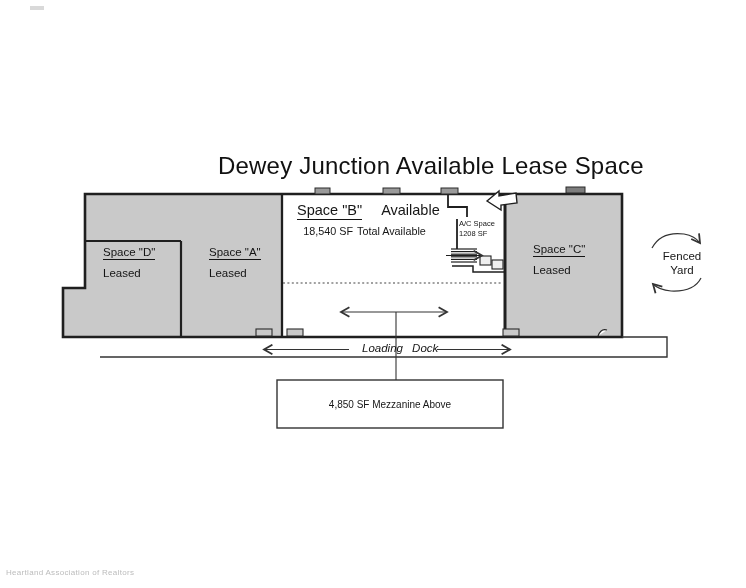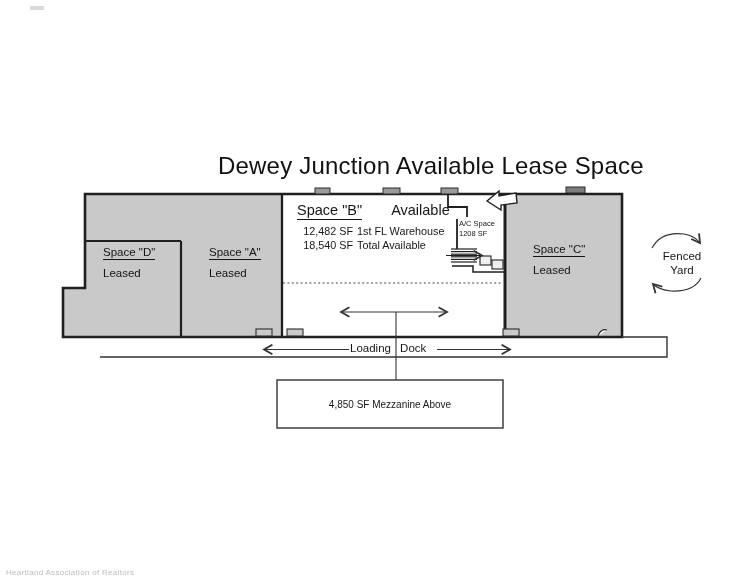--- a/index.html
+++ b/index.html
@@ -23,31 +23,31 @@
   .space-label .name{display:inline-block;border-bottom:1.2px solid #141414;padding-bottom:1px;}
   .space-label .status{display:block;margin-top:7px;}
 
   #space-d-label{left:103px;top:246px;}
   #space-a-label{left:209px;top:246px;}
   #space-c-label{left:533px;top:243px;}
 
   #space-b-block{left:291px;top:202px;z-index:2;}
   #space-b-heading{font-size:14.5px;margin-left:6px;margin-bottom:5px;}
   #space-b-heading .b-name{display:inline-block;border-bottom:1.3px solid #141414;padding-bottom:1px;}
-  #space-b-heading .b-status{margin-left:25px;}
+  #space-b-heading .b-status{margin-left:15px;}
   .b-row{display:flex;font-size:10.8px;line-height:13.6px;}
   .b-row .num{width:62px;text-align:right;margin-right:4px;}
   .b-row .num.sum{border-bottom:1.1px solid #141414;align-self:flex-start;}
 
   #ac-space-label{left:459px;top:219px;font-size:7.5px;line-height:9.5px;z-index:2;}
 
   #fenced-yard-label{left:645px;top:249px;width:74px;text-align:center;
     font-size:11.5px;line-height:14px;}
 
-  #loading-dock-label{left:350px;top:342px;font-size:11.5px;word-spacing:6px;}
+  #loading-dock-label{left:362px;top:342px;font-size:11.5px;word-spacing:6px;font-style:italic;}
 
   #mezzanine-box-label{
     left:277px;top:380px;width:226px;height:48px;
     display:flex;align-items:center;justify-content:center;
     font-size:10px;z-index:2;
   }
 
   #watermark{left:6px;top:568px;font-size:8px;color:#bcbcbc;letter-spacing:.3px;}
 </style>
 </head>
@@ -137,24 +137,20 @@
     <span class="name">Space "C"</span>
     <span class="status">Leased</span>
   </div>
 
   <div id="space-b-block" class="txt">
     <div id="space-b-heading">
       <span class="b-name">Space "B"</span>
       <span class="b-status">Available</span>
     </div>
     <div class="b-row">
-      <span class="num">12,482 SF</span>
-      <span class="desc">1st FL Warehouse</span>
-    </div>
-    <div class="b-row">
       <span class="num">18,540 SF</span>
       <span class="desc">Total Available</span>
     </div>
   </div>
 
   <div id="ac-space-label" class="txt">
     <div>A/C Space</div>
     <div>1208 SF</div>
   </div>
 

